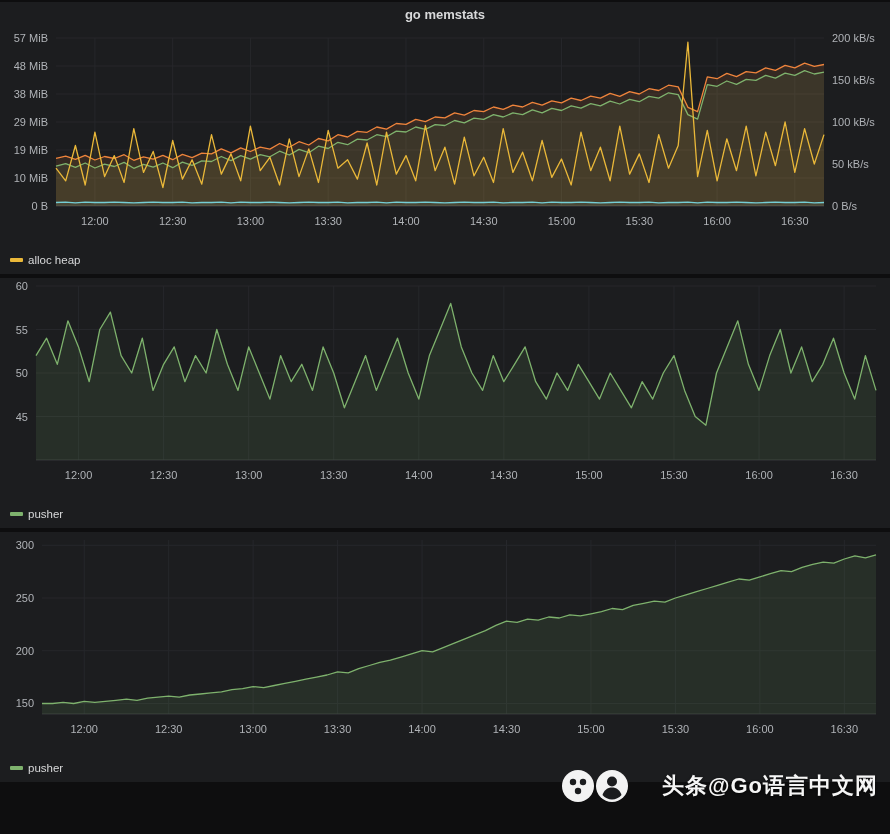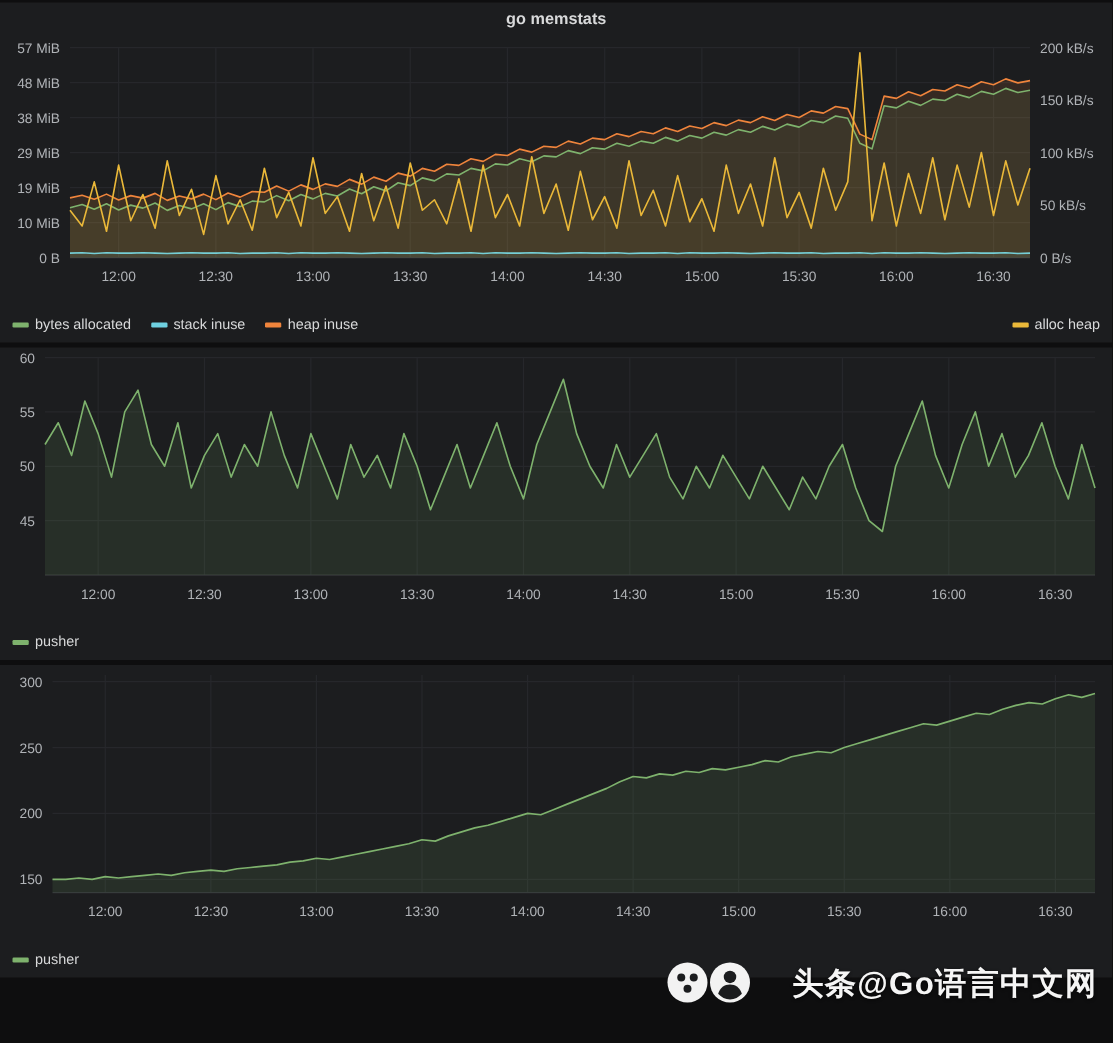--- a/index.html
+++ b/index.html
@@ -30,21 +30,21 @@
   }
   .legend-group{display:flex;gap:16px;align-items:center;}
   .legend-item{display:flex;align-items:center;gap:5px;cursor:pointer;white-space:nowrap;}
   .legend-key{width:13px;height:4px;border-radius:1px;display:inline-block;}
   .watermark{
     position:absolute;right:12px;top:768px;
     display:flex;align-items:center;gap:4px;
     pointer-events:none;
   }
   .watermark-text{
-    color:#ffffff;font-size:25px;font-weight:700;
+    color:#ffffff;font-size:22px;font-weight:700;
     text-shadow:0 1px 3px rgba(0,0,0,0.7);
     opacity:0.96;letter-spacing:1px;padding-left:34px;
   }
   .wm-icon{margin-right:-6px;opacity:0.95;}
 </style>
 </head>
 <body>
 
 <div class="panel">
   <div class="panel-title">go memstats</div>
@@ -94,34 +94,20 @@
       <path d="M56.0 138.2 L65.7 135.6 L75.4 139.4 L85.2 135.0 L94.9 140.0 L104.6 136.1 L114.3 138.5 L124.1 134.4 L133.8 140.3 L143.5 136.4 L153.2 139.1 L162.9 135.0 L172.7 139.7 L182.4 134.1 L192.1 137.3 L201.8 132.9 L211.5 133.5 L221.3 128.5 L231.0 132.6 L240.7 127.6 L250.4 131.1 L260.2 126.7 L269.9 128.8 L279.6 123.2 L289.3 127.0 L299.0 121.4 L308.8 124.7 L318.5 118.2 L328.2 120.5 L337.9 114.3 L347.6 116.7 L357.4 111.1 L367.1 112.0 L376.8 106.7 L386.5 108.7 L396.3 103.1 L406.0 104.0 L415.7 99.0 L425.4 101.4 L435.1 96.7 L444.9 97.5 L454.6 92.5 L464.3 94.9 L474.0 90.2 L483.7 91.3 L493.5 86.6 L503.2 89.0 L512.9 84.9 L522.6 86.6 L532.4 81.9 L542.1 84.9 L551.8 80.4 L561.5 82.5 L571.2 77.8 L581.0 80.1 L590.7 75.7 L600.4 77.8 L610.1 73.1 L619.8 76.0 L629.6 71.3 L639.3 73.7 L649.0 68.4 L658.7 70.1 L668.5 64.8 L678.2 66.6 L687.9 86.6 L697.6 91.1 L707.3 56.6 L717.1 58.3 L726.8 53.0 L736.5 56.3 L746.2 51.3 L755.9 52.4 L765.7 47.4 L775.4 50.1 L785.1 45.1 L794.8 47.4 L804.6 42.7 L814.3 46.0 L824.0 44.2 L824 178 L56 178 Z" fill="#7eb26d" fill-opacity="0.1" stroke="none"></path>
       <path d="M56.0 138.2 L65.7 135.6 L75.4 139.4 L85.2 135.0 L94.9 140.0 L104.6 136.1 L114.3 138.5 L124.1 134.4 L133.8 140.3 L143.5 136.4 L153.2 139.1 L162.9 135.0 L172.7 139.7 L182.4 134.1 L192.1 137.3 L201.8 132.9 L211.5 133.5 L221.3 128.5 L231.0 132.6 L240.7 127.6 L250.4 131.1 L260.2 126.7 L269.9 128.8 L279.6 123.2 L289.3 127.0 L299.0 121.4 L308.8 124.7 L318.5 118.2 L328.2 120.5 L337.9 114.3 L347.6 116.7 L357.4 111.1 L367.1 112.0 L376.8 106.7 L386.5 108.7 L396.3 103.1 L406.0 104.0 L415.7 99.0 L425.4 101.4 L435.1 96.7 L444.9 97.5 L454.6 92.5 L464.3 94.9 L474.0 90.2 L483.7 91.3 L493.5 86.6 L503.2 89.0 L512.9 84.9 L522.6 86.6 L532.4 81.9 L542.1 84.9 L551.8 80.4 L561.5 82.5 L571.2 77.8 L581.0 80.1 L590.7 75.7 L600.4 77.8 L610.1 73.1 L619.8 76.0 L629.6 71.3 L639.3 73.7 L649.0 68.4 L658.7 70.1 L668.5 64.8 L678.2 66.6 L687.9 86.6 L697.6 91.1 L707.3 56.6 L717.1 58.3 L726.8 53.0 L736.5 56.3 L746.2 51.3 L755.9 52.4 L765.7 47.4 L775.4 50.1 L785.1 45.1 L794.8 47.4 L804.6 42.7 L814.3 46.0 L824.0 44.2 " fill="none" stroke="#7eb26d" stroke-width="1.3" stroke-linejoin="round"></path>
       <path d="M56.0 174.5 L65.7 174.2 L75.4 174.8 L85.2 174.2 L94.9 174.5 L104.6 174.5 L114.3 174.2 L124.1 174.5 L133.8 174.8 L143.5 174.5 L153.2 174.2 L162.9 174.5 L172.7 174.5 L182.4 174.2 L192.1 174.8 L201.8 174.5 L211.5 174.5 L221.3 174.2 L231.0 174.8 L240.7 174.2 L250.4 174.5 L260.2 174.5 L269.9 174.2 L279.6 174.5 L289.3 174.8 L299.0 174.5 L308.8 174.2 L318.5 174.5 L328.2 174.5 L337.9 174.2 L347.6 174.8 L357.4 174.5 L367.1 174.5 L376.8 174.2 L386.5 174.8 L396.3 174.2 L406.0 174.5 L415.7 174.5 L425.4 174.2 L435.1 174.5 L444.9 174.8 L454.6 174.5 L464.3 174.2 L474.0 174.5 L483.7 174.5 L493.5 174.2 L503.2 174.8 L512.9 174.5 L522.6 174.5 L532.4 174.2 L542.1 174.8 L551.8 174.2 L561.5 174.5 L571.2 174.5 L581.0 174.2 L590.7 174.5 L600.4 174.8 L610.1 174.5 L619.8 174.2 L629.6 174.5 L639.3 174.5 L649.0 174.2 L658.7 174.8 L668.5 174.5 L678.2 174.5 L687.9 174.2 L697.6 174.8 L707.3 174.2 L717.1 174.5 L726.8 174.5 L736.5 174.2 L746.2 174.5 L755.9 174.8 L765.7 174.5 L775.4 174.2 L785.1 174.5 L794.8 174.5 L804.6 174.2 L814.3 174.8 L824.0 174.5 L824 178 L56 178 Z" fill="#6ed0e0" fill-opacity="0.08" stroke="none"></path>
       <path d="M56.0 174.5 L65.7 174.2 L75.4 174.8 L85.2 174.2 L94.9 174.5 L104.6 174.5 L114.3 174.2 L124.1 174.5 L133.8 174.8 L143.5 174.5 L153.2 174.2 L162.9 174.5 L172.7 174.5 L182.4 174.2 L192.1 174.8 L201.8 174.5 L211.5 174.5 L221.3 174.2 L231.0 174.8 L240.7 174.2 L250.4 174.5 L260.2 174.5 L269.9 174.2 L279.6 174.5 L289.3 174.8 L299.0 174.5 L308.8 174.2 L318.5 174.5 L328.2 174.5 L337.9 174.2 L347.6 174.8 L357.4 174.5 L367.1 174.5 L376.8 174.2 L386.5 174.8 L396.3 174.2 L406.0 174.5 L415.7 174.5 L425.4 174.2 L435.1 174.5 L444.9 174.8 L454.6 174.5 L464.3 174.2 L474.0 174.5 L483.7 174.5 L493.5 174.2 L503.2 174.8 L512.9 174.5 L522.6 174.5 L532.4 174.2 L542.1 174.8 L551.8 174.2 L561.5 174.5 L571.2 174.5 L581.0 174.2 L590.7 174.5 L600.4 174.8 L610.1 174.5 L619.8 174.2 L629.6 174.5 L639.3 174.5 L649.0 174.2 L658.7 174.8 L668.5 174.5 L678.2 174.5 L687.9 174.2 L697.6 174.8 L707.3 174.2 L717.1 174.5 L726.8 174.5 L736.5 174.2 L746.2 174.5 L755.9 174.8 L765.7 174.5 L775.4 174.2 L785.1 174.5 L794.8 174.5 L804.6 174.2 L814.3 174.8 L824.0 174.5 " fill="none" stroke="#6ed0e0" stroke-width="1.3" stroke-linejoin="round"></path>
       <path d="M56.0 140.2 L65.7 152.8 L75.4 117.5 L85.2 157.0 L94.9 104.1 L104.6 148.6 L114.3 127.6 L124.1 154.5 L133.8 100.7 L143.5 144.4 L153.2 123.4 L162.9 159.5 L172.7 112.5 L182.4 151.1 L192.1 131.8 L201.8 156.2 L211.5 106.6 L221.3 146.1 L231.0 125.9 L240.7 152.8 L250.4 98.2 L260.2 142.7 L269.9 129.3 L279.6 157.0 L289.3 110.8 L299.0 148.6 L308.8 120.9 L318.5 154.5 L328.2 102.4 L337.9 140.2 L347.6 131.8 L357.4 151.1 L367.1 115.0 L376.8 157.0 L386.5 104.1 L396.3 146.1 L406.0 127.6 L415.7 152.8 L425.4 97.4 L435.1 142.7 L444.9 119.2 L454.6 156.2 L464.3 109.1 L474.0 147.8 L483.7 129.3 L493.5 154.5 L503.2 100.7 L512.9 144.4 L522.6 124.2 L532.4 152.8 L542.1 112.5 L551.8 149.4 L561.5 131.0 L571.2 157.0 L581.0 104.1 L590.7 142.7 L600.4 119.2 L610.1 152.8 L619.8 98.2 L629.6 146.1 L639.3 125.9 L649.0 154.5 L658.7 106.6 L668.5 140.2 L678.2 117.5 L687.9 14.2 L697.6 148.6 L707.3 102.4 L717.1 152.8 L726.8 110.8 L736.5 142.7 L746.2 98.2 L755.9 147.8 L765.7 104.1 L775.4 137.7 L785.1 94.0 L794.8 144.4 L804.6 100.7 L814.3 136.0 L824.0 106.6 L824 178 L56 178 Z" fill="#eab839" fill-opacity="0.06" stroke="none"></path>
       <path d="M56.0 140.2 L65.7 152.8 L75.4 117.5 L85.2 157.0 L94.9 104.1 L104.6 148.6 L114.3 127.6 L124.1 154.5 L133.8 100.7 L143.5 144.4 L153.2 123.4 L162.9 159.5 L172.7 112.5 L182.4 151.1 L192.1 131.8 L201.8 156.2 L211.5 106.6 L221.3 146.1 L231.0 125.9 L240.7 152.8 L250.4 98.2 L260.2 142.7 L269.9 129.3 L279.6 157.0 L289.3 110.8 L299.0 148.6 L308.8 120.9 L318.5 154.5 L328.2 102.4 L337.9 140.2 L347.6 131.8 L357.4 151.1 L367.1 115.0 L376.8 157.0 L386.5 104.1 L396.3 146.1 L406.0 127.6 L415.7 152.8 L425.4 97.4 L435.1 142.7 L444.9 119.2 L454.6 156.2 L464.3 109.1 L474.0 147.8 L483.7 129.3 L493.5 154.5 L503.2 100.7 L512.9 144.4 L522.6 124.2 L532.4 152.8 L542.1 112.5 L551.8 149.4 L561.5 131.0 L571.2 157.0 L581.0 104.1 L590.7 142.7 L600.4 119.2 L610.1 152.8 L619.8 98.2 L629.6 146.1 L639.3 125.9 L649.0 154.5 L658.7 106.6 L668.5 140.2 L678.2 117.5 L687.9 14.2 L697.6 148.6 L707.3 102.4 L717.1 152.8 L726.8 110.8 L736.5 142.7 L746.2 98.2 L755.9 147.8 L765.7 104.1 L775.4 137.7 L785.1 94.0 L794.8 144.4 L804.6 100.7 L814.3 136.0 L824.0 106.6 " fill="none" stroke="#eab839" stroke-width="1.3" stroke-linejoin="round"></path>
     </svg>
   <div class="legend">
       <div class="legend-group">
         <span class="legend-item">
-          <span class="legend-key" style="background: rgb(126, 178, 109);"></span>
-          <span>bytes allocated</span>
-        </span>
-        <span class="legend-item">
-          <span class="legend-key" style="background: rgb(110, 208, 224);"></span>
-          <span>stack inuse</span>
-        </span>
-        <span class="legend-item">
-          <span class="legend-key" style="background: rgb(239, 132, 60);"></span>
-          <span>heap inuse</span>
-        </span>
-      </div>
-      <div class="legend-group">
-        <span class="legend-item">
           <span class="legend-key" style="background: rgb(234, 184, 57);"></span>
           <span>alloc heap</span>
         </span>
       </div>
     </div>
 </div>
 
 <div class="panel">
   <svg width="890" height="222">
       <line x1="78.53164556962025" y1="8" x2="78.53164556962025" y2="182" stroke="#26272b" stroke-width="1"></line>

